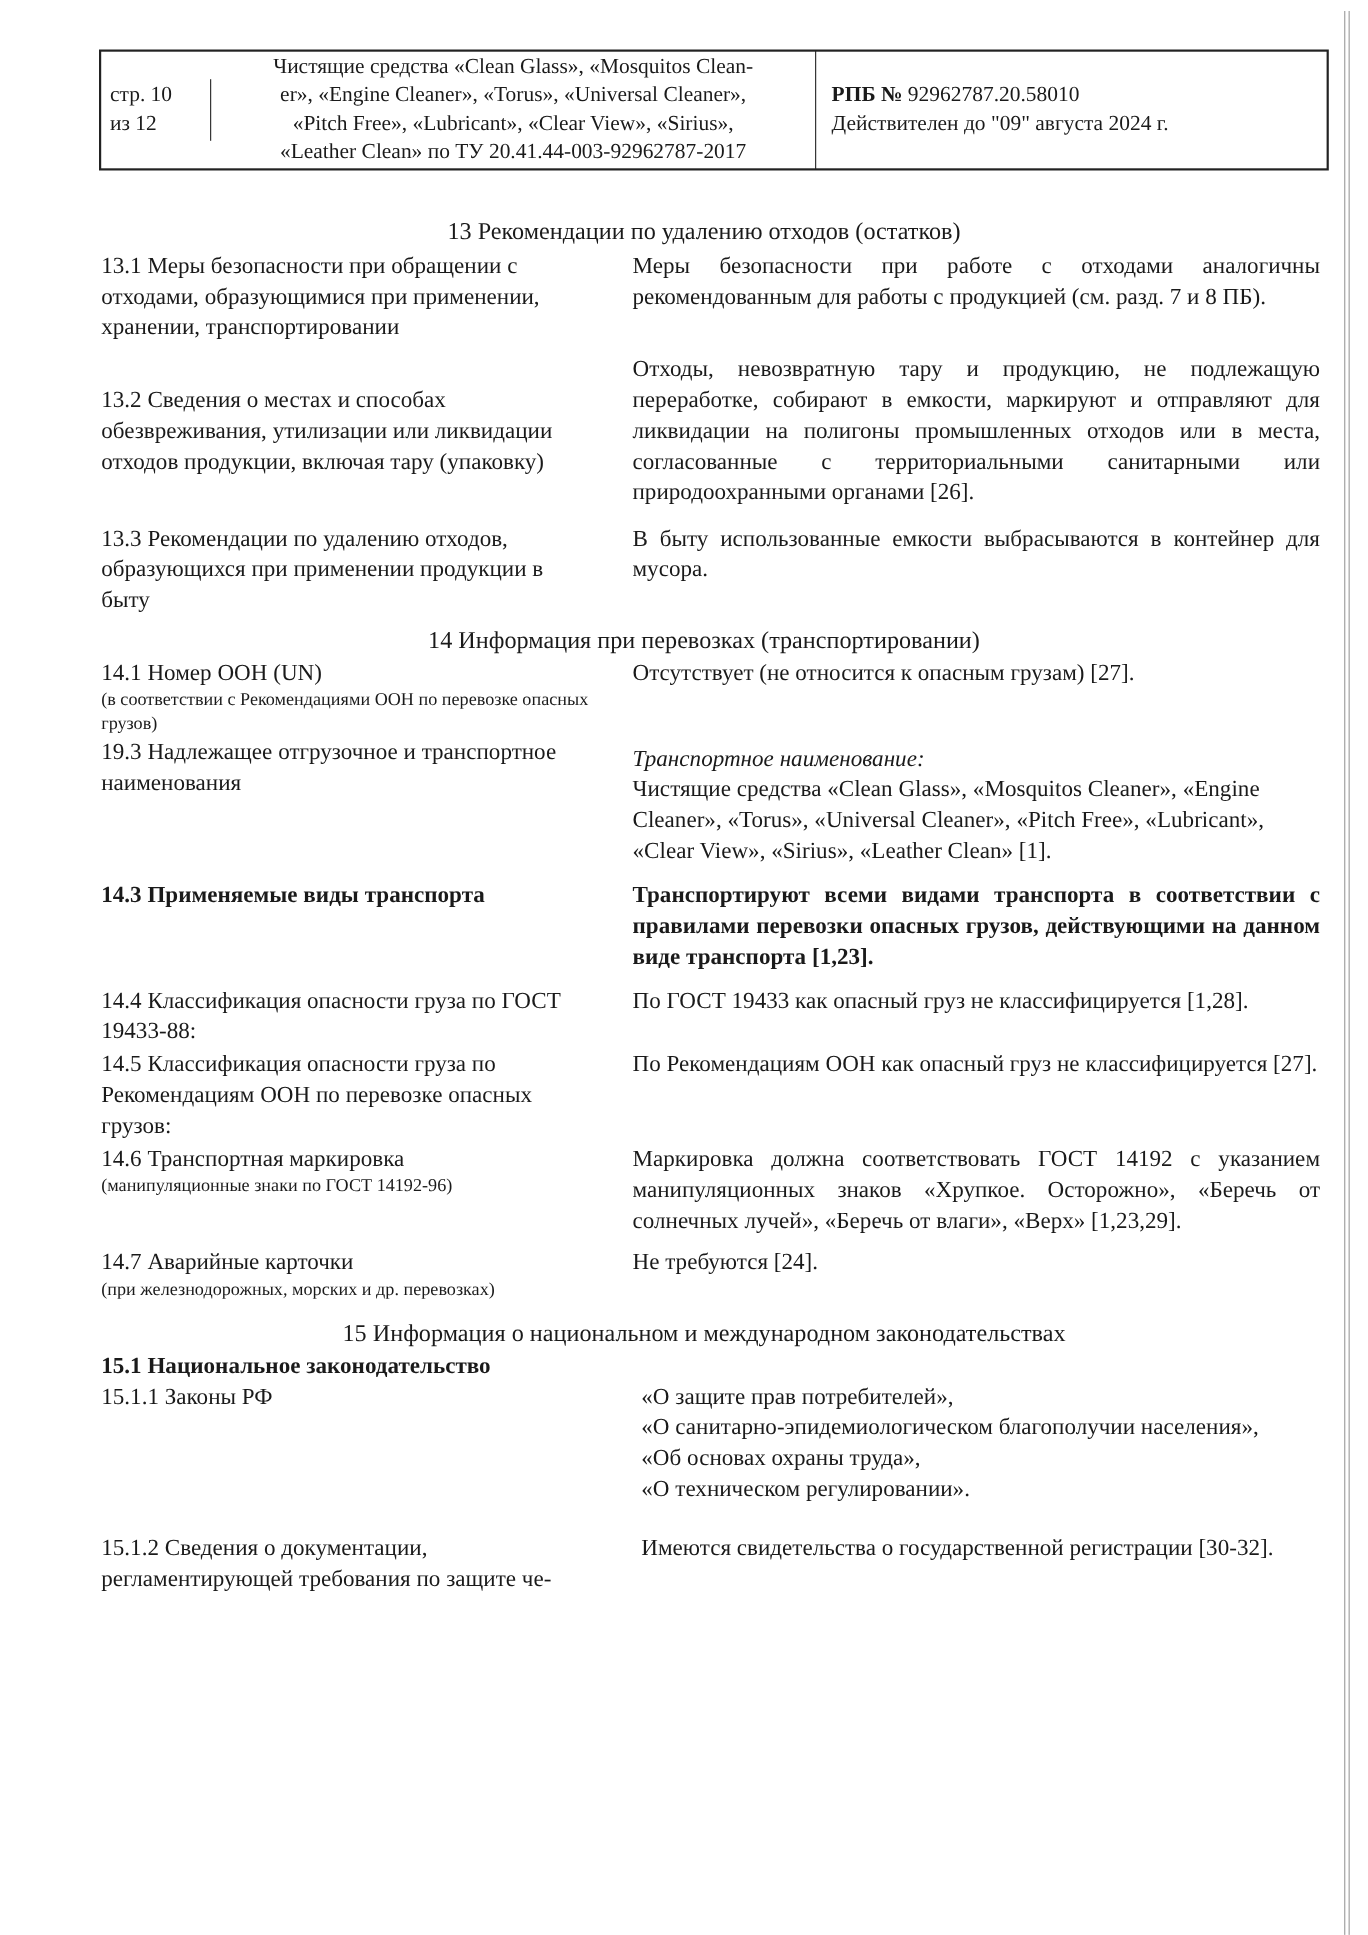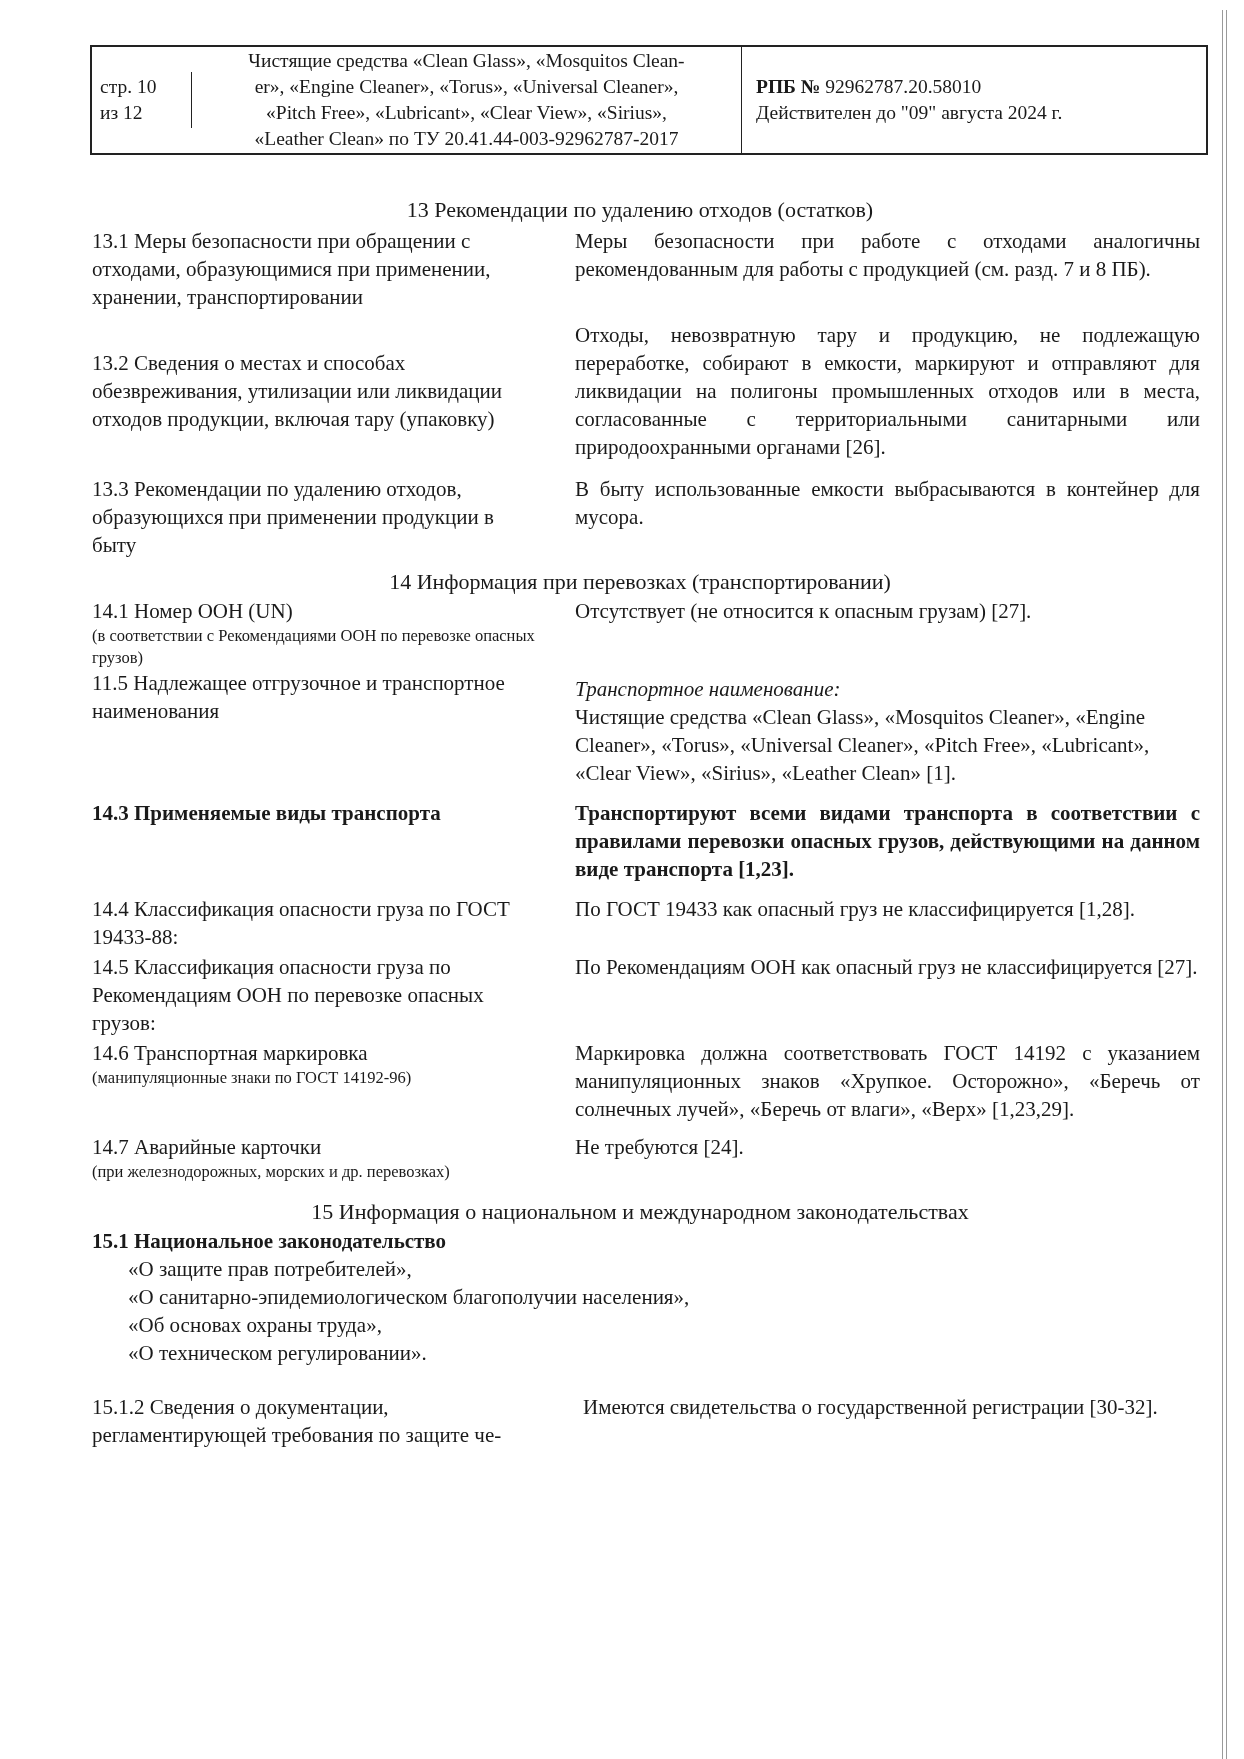--- a/index.html
+++ b/index.html
@@ -80,21 +80,21 @@
 
   <div class="row">
     <div class="l">
       <span>14.1 Номер ООН (UN)</span>
       <span class="small">(в соответствии с Рекомендациями ООН по перевозке опасных грузов)</span>
     </div>
     <div class="r nojust">Отсутствует (не относится к опасным грузам) [27].</div>
   </div>
 
   <div class="row">
-    <div class="l">11.5 Надлежащее отгрузочное и транспортное наименования</div>
+    <div class="l">19.3 Надлежащее отгрузочное и транспортное наименования</div>
     <div class="r nojust" style="padding-top:6px;">
       <span class="it">Транспортное наименование:</span><br>
       <span>Чистящие средства «Clean Glass», «Mosquitos Cleaner», «Engine Cleaner», «Torus», «Universal Cleaner», «Pitch Free», «Lubricant», «Clear View», «Sirius», «Leather Clean» [1].</span>
     </div>
   </div>
 
   <div class="row" style="margin-top:12px;font-weight:bold;">
     <div class="l">14.3 Применяемые виды транспорта</div>
     <div class="r">Транспортируют всеми видами транспорта в соответствии с правилами перевозки опасных грузов, действующими на данном виде транспорта [1,23].</div>
   </div>
@@ -122,20 +122,21 @@
       <span>14.7 Аварийные карточки</span>
       <span class="small">(при железнодорожных, морских и др. перевозках)</span>
     </div>
     <div class="r nojust">Не требуются [24].</div>
   </div>
 
   <h2 class="sec-title" style="margin-top:14px;">15 Информация о национальном и международном законодательствах</h2>
   <div class="sub-title">15.1 Национальное законодательство</div>
 
   <div class="row">
+    <div class="l">15.1.1 Законы РФ</div>
     <div class="r nojust" style="padding-left:48px;">
       <span class="law">«О защите прав потребителей»,</span>
       <span class="law">«О санитарно-эпидемиологическом благополучии населения»,</span>
       <span class="law">«Об основах охраны труда»,</span>
       <span class="law">«О техническом регулировании».</span>
     </div>
   </div>
 
   <div class="row" style="margin-top:26px;">
     <div class="l">15.1.2 Сведения о документации, регламентирующей требования по защите че-</div>

